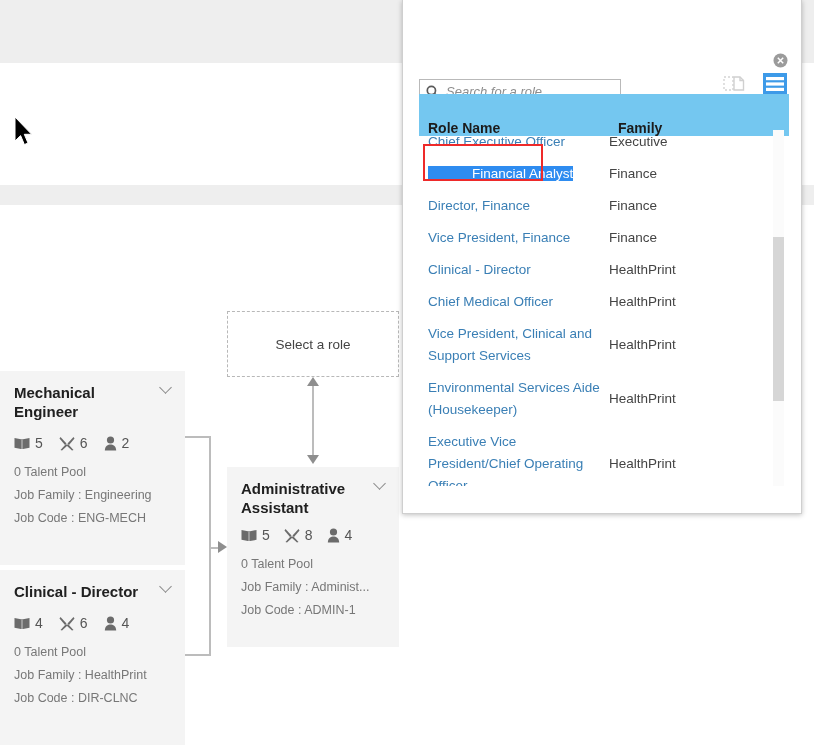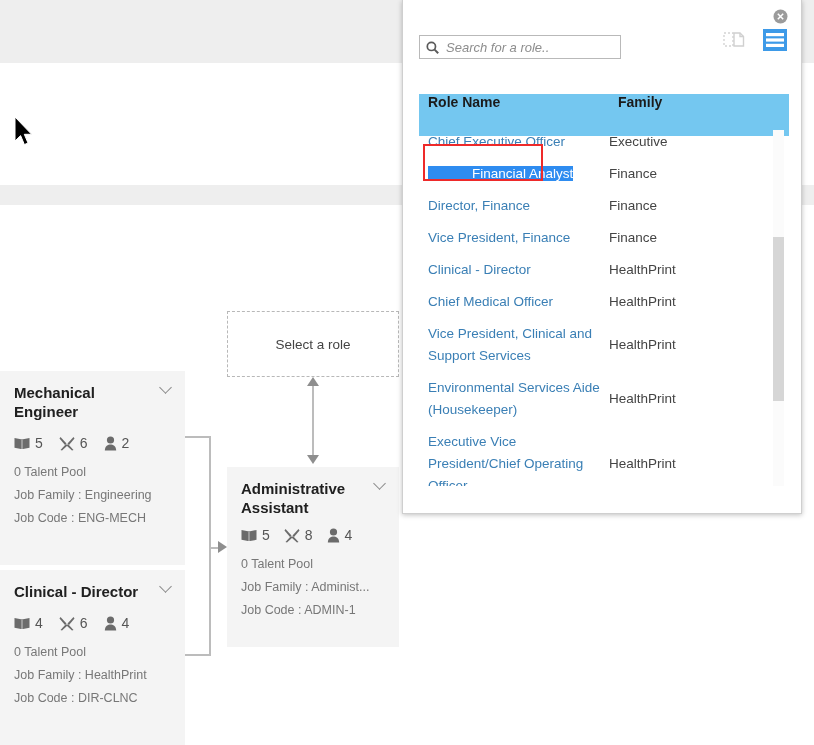--- a/index.html
+++ b/index.html
@@ -143,20 +143,21 @@
     background: #ffffff;
     border: 1px solid #cfcfcf;
     border-top: none;
     box-shadow: 0 1px 5px rgba(0,0,0,0.25);
     box-sizing: border-box;
     overflow: hidden;
   }
   .picker-topbar {
     position: relative;
     height: 76px;
+    margin-top: 44px;
   }
   .close-btn {
     position: absolute;
     right: 13px;
     top: 9px;
     width: 15px;
     height: 15px;
     cursor: pointer;
   }
   .search-wrap {
@@ -198,21 +199,21 @@
 
   
   .tbl-head {
     position: absolute;
     left: 16px;
     top: 94px;
     width: 370px;
     height: 42px;
     background: #74c7f0;
     display: flex;
-    align-items: flex-start;
+    align-items: flex-end;
     box-sizing: border-box;
   }
   .th {
     font-size: 14px;
     font-weight: bold;
     color: #1b1b1b;
   }
   .th-role   { padding-left: 9px; width: 190px; }
   .th-family { width: 160px; }
 

